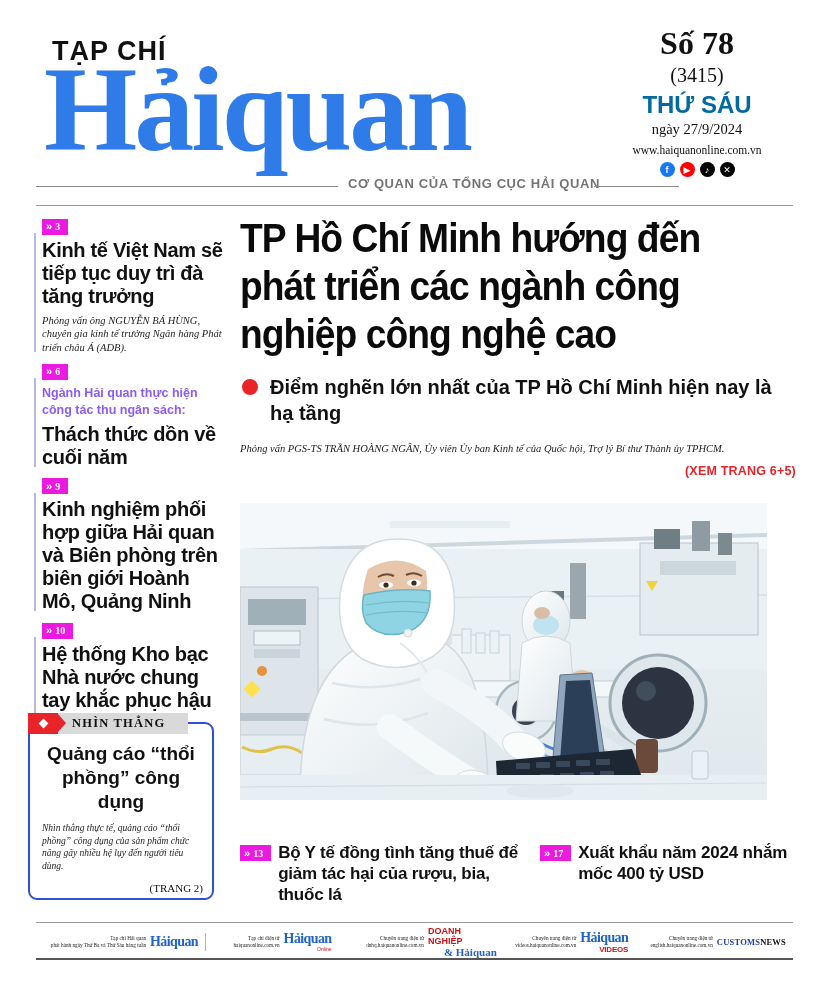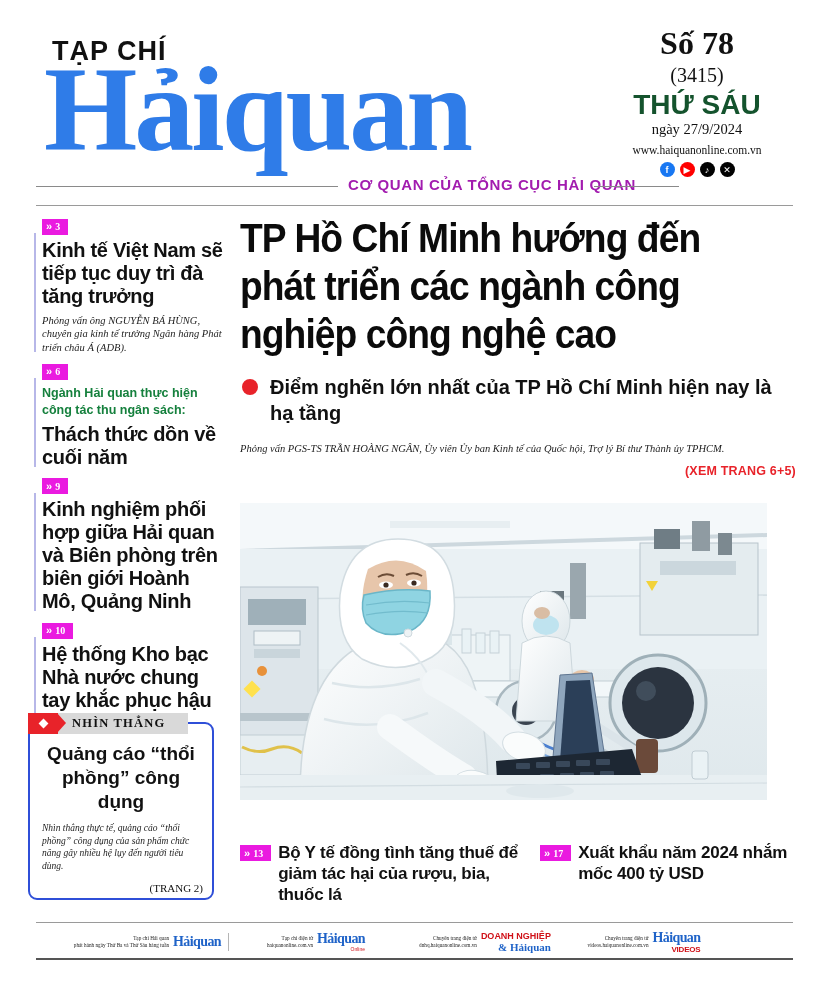--- a/index.html
+++ b/index.html
@@ -7,31 +7,31 @@
        font-family:"Liberation Sans","DejaVu Sans",sans-serif;color:#000;}
   .page{position:relative;width:829px;height:1000px;background:#fff;}
 
   
   .masthead{position:absolute;left:0;top:20px;width:829px;height:170px;}
   .tapchi{position:absolute;left:52px;top:16px;font-size:27px;font-weight:700;
           letter-spacing:1px;color:#111;font-family:"Liberation Sans",sans-serif;}
   .logo-main{position:absolute;left:44px;top:36px;font-size:120px;line-height:108px;
              font-weight:700;color:#2f7ce8;letter-spacing:-3px;
              font-family:"Liberation Serif","DejaVu Serif",serif;}
-  .logo-sub{position:absolute;left:348px;top:156px;font-size:15px;font-weight:700;
-            letter-spacing:.6px;color:#a21caf;}
+  .logo-sub{position:absolute;left:348px;top:156px;font-size:13px;font-weight:700;
+            letter-spacing:.6px;color:#737373;}
   .rule-left{position:absolute;left:36px;top:166px;width:302px;height:1px;background:#8a8a8a;}
   .rule-right{position:absolute;left:594px;top:166px;width:85px;height:1px;background:#8a8a8a;}
 
   .issue{position:absolute;right:32px;top:6px;width:200px;text-align:center;}
   .issue-no{font-size:32px;font-weight:700;color:#111;line-height:34px;
             font-family:"Liberation Serif",serif;}
   .issue-paren{font-size:20px;color:#111;line-height:26px;margin-top:2px;
                font-family:"Liberation Serif",serif;}
-  .issue-day{font-size:28px;font-weight:700;color:#14532d;line-height:26px;margin-top:4px;
+  .issue-day{font-size:24px;font-weight:700;color:#0369a1;line-height:26px;margin-top:4px;
              font-family:"Liberation Sans",sans-serif;}
   .issue-date{font-size:14.5px;color:#111;line-height:20px;margin-top:1px;
               font-family:"Liberation Serif",serif;}
   .issue-url{font-size:11.5px;color:#111;line-height:16px;margin-top:3px;
              font-family:"Liberation Serif",serif;}
   .socials{display:flex;justify-content:center;gap:5px;margin-top:4px;}
   .soc{width:15px;height:15px;border-radius:50%;display:flex;align-items:center;
        justify-content:center;color:#fff;font-size:9px;font-weight:700;}
   .soc.fb{background:#1877f2;} .soc.yt{background:#ff0000;}
   .soc.tt{background:#010101;} .soc.x{background:#010101;}
@@ -42,21 +42,21 @@
   
   .sidebar{position:absolute;left:34px;top:216px;width:190px;}
   .side-item{position:relative;padding-left:8px;margin-bottom:7px;}
   .side-item::before{content:"";position:absolute;left:0;top:17px;bottom:2px;width:2px;
                      background:#b7b7e8;}
   .badge{display:inline-flex;align-items:center;gap:5px;background:#ea1ae0;
          padding:1px 8px 1px 4px;height:14px;}
   .badge .chev{color:#fff;font-size:11px;font-weight:700;line-height:11px;letter-spacing:-2px;}
   .badge .num{color:#fff;font-size:10px;font-weight:700;line-height:11px;
               font-family:"Liberation Serif",serif;}
-  .side-kicker{font-size:12.5px;font-weight:700;line-height:17px;margin-top:5px;color:#15803d;}
+  .side-kicker{font-size:12.5px;font-weight:700;line-height:17px;margin-top:5px;color:#8b5cf6;}
   .side-title{font-size:20px;font-weight:700;line-height:23px;margin-top:4px;color:#111;
               letter-spacing:-.3px;}
   .side-desc{font-size:10.5px;line-height:13.5px;margin-top:6px;color:#1c1c1c;
              font-style:italic;font-family:"Liberation Serif",serif;}
 
   
   .nhin{position:absolute;left:28px;top:722px;width:182px;height:174px;
         border:2px solid #2f4fd8;border-radius:9px;}
   .nhin-tab{position:absolute;left:-2px;top:-11px;width:160px;height:21px;
             background:#d9d9d9;display:flex;align-items:center;}
@@ -402,17 +402,26 @@
       <div class="ftxt">
         <div>Chuyên trang điện tử</div>
         <div>videos.haiquanonline.com.vn</div>
       </div>
       <div class="fstack">
         <div class="flogo">Hảiquan</div>
         <div class="fvid">VIDEOS</div>
       </div>
     </div>
 
+    <div class="fcell" style="width:160px;justify-content:flex-end;">
+      <div class="ftxt">
+        <div>Chuyên trang điện tử</div>
+        <div>english.haiquanonline.com.vn</div>
+      </div>
+      <div class="fcaps">
+        <span>CUSTOMS</span><b>NEWS</b>
+      </div>
+    </div>
 
   </div>
   <div class="foot-bot"></div>
 
 </div>
 
 </body></html>

